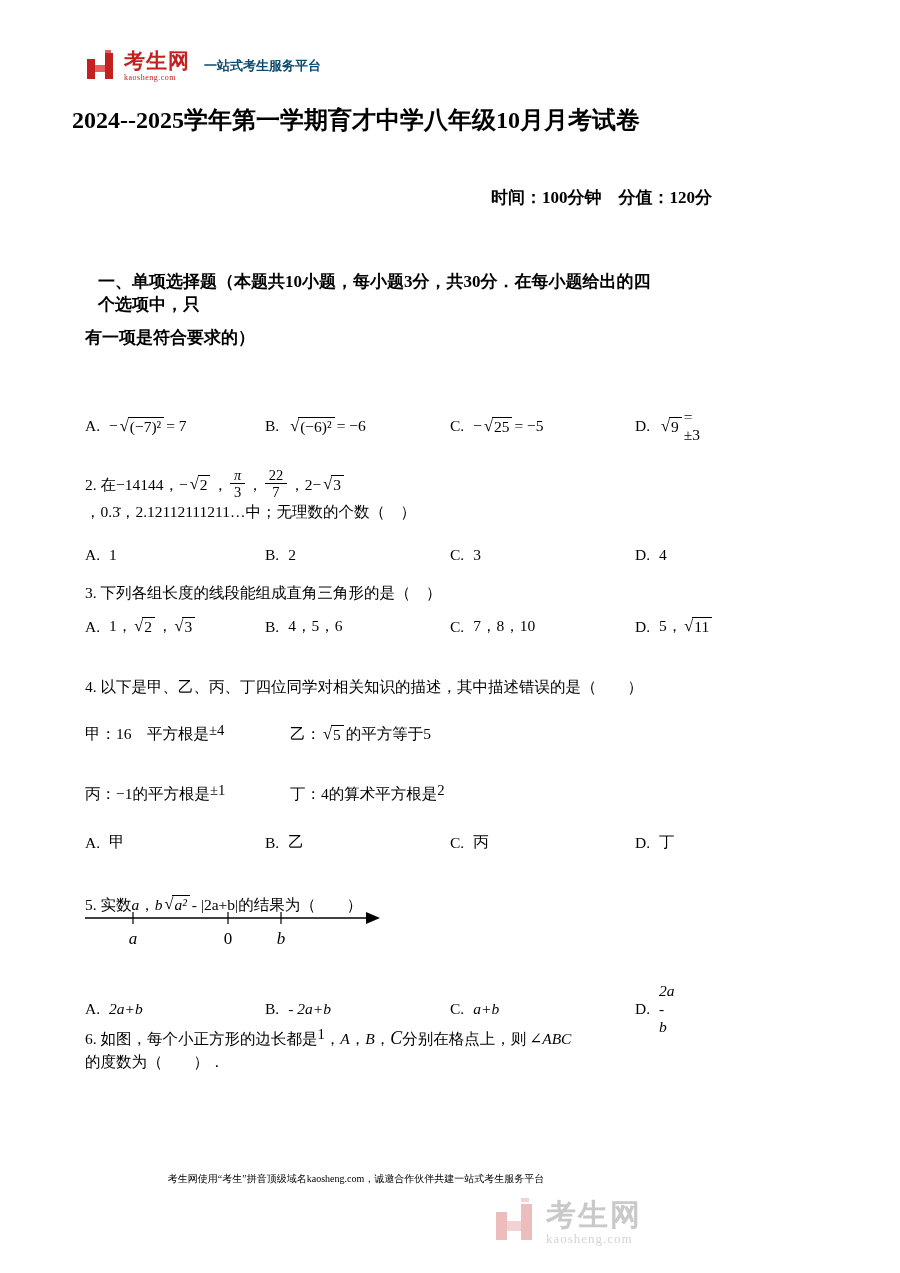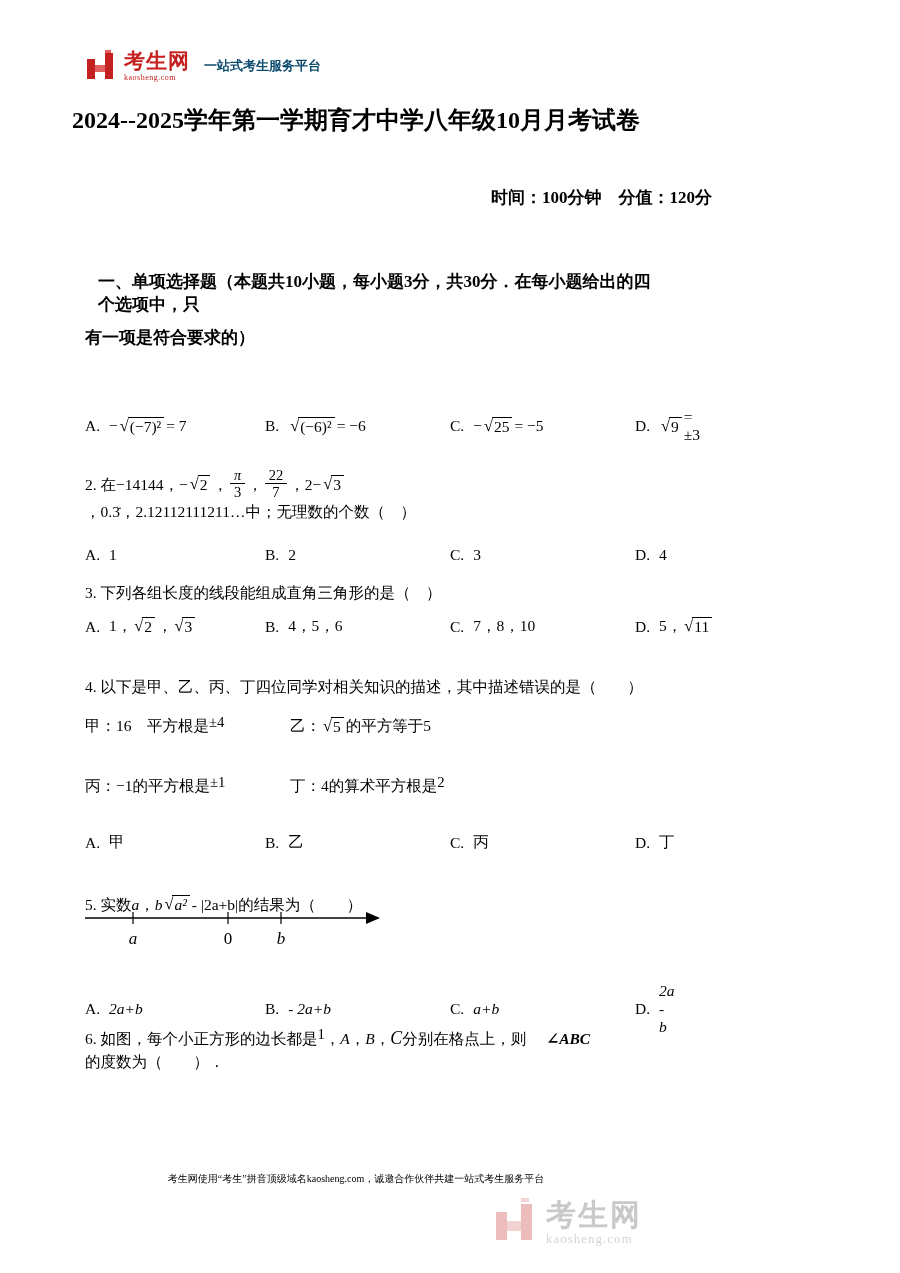--- a/index.html
+++ b/index.html
@@ -15,21 +15,21 @@
   .title{position:absolute;top:104px;left:0;right:0;margin:0;text-align:center;
          font-size:24px;font-weight:700;}
   .subtitle{position:absolute;top:186px;left:0;right:0;text-align:right;
          font-size:17px;font-weight:700;}
   .sec{position:absolute;left:85px;right:60px;font-size:17px;font-weight:700;}
   .sec1{top:270px;margin-left:13px;} .sec2{top:326px;}
   
   .q{position:absolute;left:85px;right:60px;margin:0;font-size:15.5px;line-height:1.4;}
   .opts{position:absolute;left:85px;right:60px;display:grid;
         grid-template-columns:180px 185px 185px 1fr;font-size:15.5px;align-items:center;}
-  .opts.g2{grid-template-columns:205px 1fr;}
+  .opts.g2{grid-template-columns:205px 1fr;margin-top:8px;}
   .opt{display:flex;align-items:center;}
   .ol{margin-right:9px;}
   .mexp{display:inline-flex;align-items:center;}
   .sqrt{display:inline-flex;margin:0 2px;}
   .sg{line-height:1.15;font-size:1.05em;}
   .rd{border-top:1.3px solid #000;line-height:1.15;padding:0 3px 0 2px;margin-left:-1px;}
   .frac{display:inline-flex;flex-direction:column;align-items:center;line-height:1.12;
         font-size:14.5px;vertical-align:middle;position:relative;top:-1px;margin:0 2px;}
   .fn{border-bottom:1px solid #000;padding:0 4px;}
   .fd{padding:0 4px;}
@@ -288,21 +288,21 @@
   <p class="q mathline" style="top:1026px">
     <span>6. 如图，每个小正方形的边长都是</span>
       <span class="rv">1</span>
       <span>，</span>
       <span class="it">A</span>
       <span>，</span>
       <span class="it">B</span>
       <span>，</span>
       <span class="it" style="font-size:1.15em;">C</span>
       <span>分别在格点上，则</span>
-      <span class="it" style="margin:0 20px;font-weight:bold;">∠ABC</span>
+      <span class="it" style="margin:0 3px;">∠ABC</span>
       <span>的度数为（　　）．</span>
   </p>
 
   <div class="footer">考生网使用“考生”拼音顶级域名kaosheng.com，诚邀合作伙伴共建一站式考生服务平台</div>
 
   <div class="wm">
     <svg width="44" height="48" viewBox="0 0 44 48">
       <rect x="2" y="14" width="11" height="28" fill="#edbcbc"></rect>
       <rect x="27" y="6" width="11" height="36" fill="#edbcbc"></rect>
       <rect x="13" y="23" width="14" height="10" fill="#f3d2d2"></rect>

